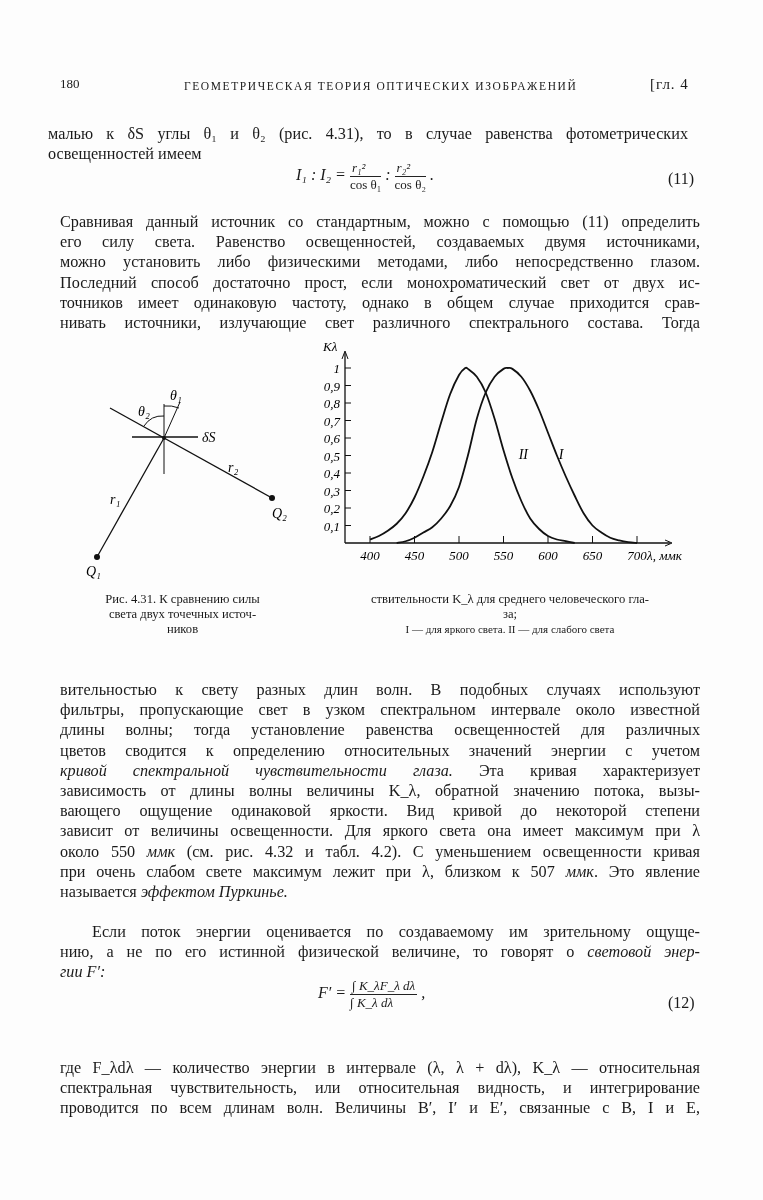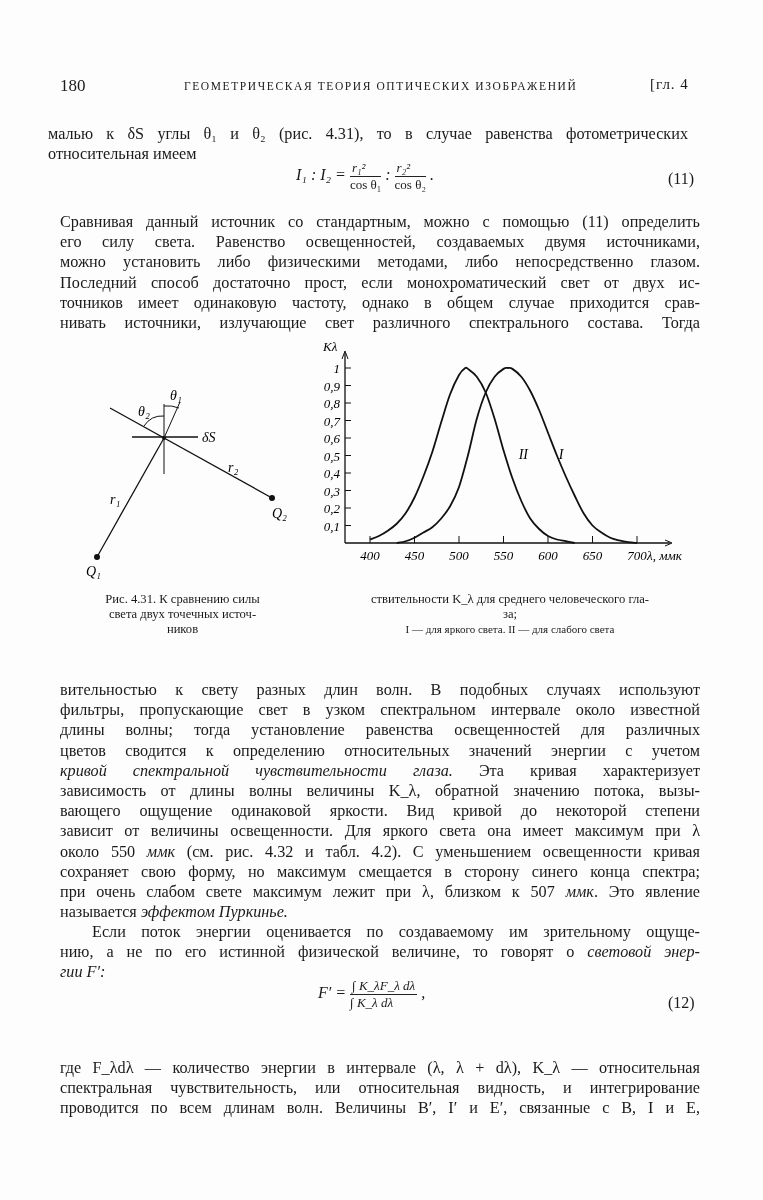--- a/index.html
+++ b/index.html
@@ -1,19 +1,19 @@
 <!DOCTYPE html>
 <html><head>
 <meta charset="utf-8">
 <style>
   html, body { margin:0; padding:0; background:#fdfdfd; }
   body { width:763px; height:1200px; position:relative; overflow:hidden;
          font-family:"Liberation Serif","DejaVu Serif",serif; color:#1a1a1a; }
   .abs { position:absolute; }
-  .pnum { left:60px; top:76px; font-size:17px; }
+  .pnum { left:60px; top:76px; font-size:13px; }
   .rhead { left:184px; top:80px; font-size:11.5px; letter-spacing:1.6px; }
   .chap { left:650px; top:76px; font-size:15px; letter-spacing:1px; }
   .para { font-size:16.2px; line-height:20.2px; text-align:justify; text-align-last:justify; }
   .line { white-space:nowrap; display:block; }
   .eq { font-size:16px; font-style:italic; }
   .eqnum { font-size:16px; }
   .frac { display:inline-block; vertical-align:middle; }
   .frac .num { display:block; border-bottom:1px solid #222; padding:0 2px; font-size:13px; }
   .frac .den { display:block; font-size:13px; font-style:normal; }
   .cap { font-size:12.6px; line-height:15px; text-align:center; }
@@ -23,21 +23,21 @@
 </style>
 </head>
 <body>
 
 <div class="abs pnum">180</div>
 <div class="abs rhead">ГЕОМЕТРИЧЕСКАЯ ТЕОРИЯ ОПТИЧЕСКИХ ИЗОБРАЖЕНИЙ</div>
 <div class="abs chap">[гл. 4</div>
 
 <div class="abs para" style="left:48px; top:124px; width:640px;">
   <span class="line">малью к δS углы θ₁ и θ₂ (рис. 4.31), то в случае равенства фотометрических</span>
-  <span class="line" style="text-align-last:left">относительная имеем</span>
+  <span class="line" style="text-align-last:left">освещенностей имеем</span>
 </div>
 
 <div class="abs eq" style="left:296px; top:160px;">
   <span>I₁ : I₂ =</span>
   <span class="frac">
     <span class="num">r₁²</span>
     <span class="den">cos θ₁</span>
   </span>
   <span>:</span>
   <span class="frac">
@@ -148,21 +148,20 @@
 <div class="abs para rich" style="left:60px; top:680px; width:640px;">
   <span class="line"><span>вительностью к свету разных длин волн. В подобных случаях используют</span></span>
   <span class="line"><span>фильтры, пропускающие свет в узком спектральном интервале около известной</span></span>
   <span class="line"><span>длины волны; тогда установление равенства освещенностей для различных</span></span>
   <span class="line"><span>цветов сводится к определению относительных значений энергии с учетом</span></span>
   <span class="line"><i>кривой спектральной чувствительности глаза.</i><span> Эта кривая характеризует</span></span>
   <span class="line"><span>зависимость от длины волны величины K_λ, обратной значению потока, вызы-</span></span>
   <span class="line"><span>вающего ощущение одинаковой яркости. Вид кривой до некоторой степени</span></span>
   <span class="line"><span>зависит от величины освещенности. Для яркого света она имеет максимум при λ</span></span>
   <span class="line"><span>около 550 </span><i>ммк</i><span> (см. рис. 4.32 и табл. 4.2). С уменьшением освещенности кривая</span></span>
-  <span class="line"><span>сохраняет свою форму, но максимум смещается в сторону синего конца спектра;</span></span>
   <span class="line"><span>при очень слабом свете максимум лежит при λ, близком к 507 </span><i>ммк</i><span>. Это явление</span></span>
   <span class="line" style="text-align-last:left"><span>называется </span><i>эффектом Пуркинье.</i></span>
 </div>
 
 <div class="abs para" style="left:60px; top:922px; width:640px;">
   <span class="line" style="padding-left:32px"><span>Если поток энергии оценивается по создаваемому им зрительному ощуще-</span></span>
   <span class="line"><span>нию, а не по его истинной физической величине, то говорят о </span><i>световой энер-</i></span>
   <span class="line" style="text-align-last:left"><i>гии F′:</i></span>
 </div>
 

